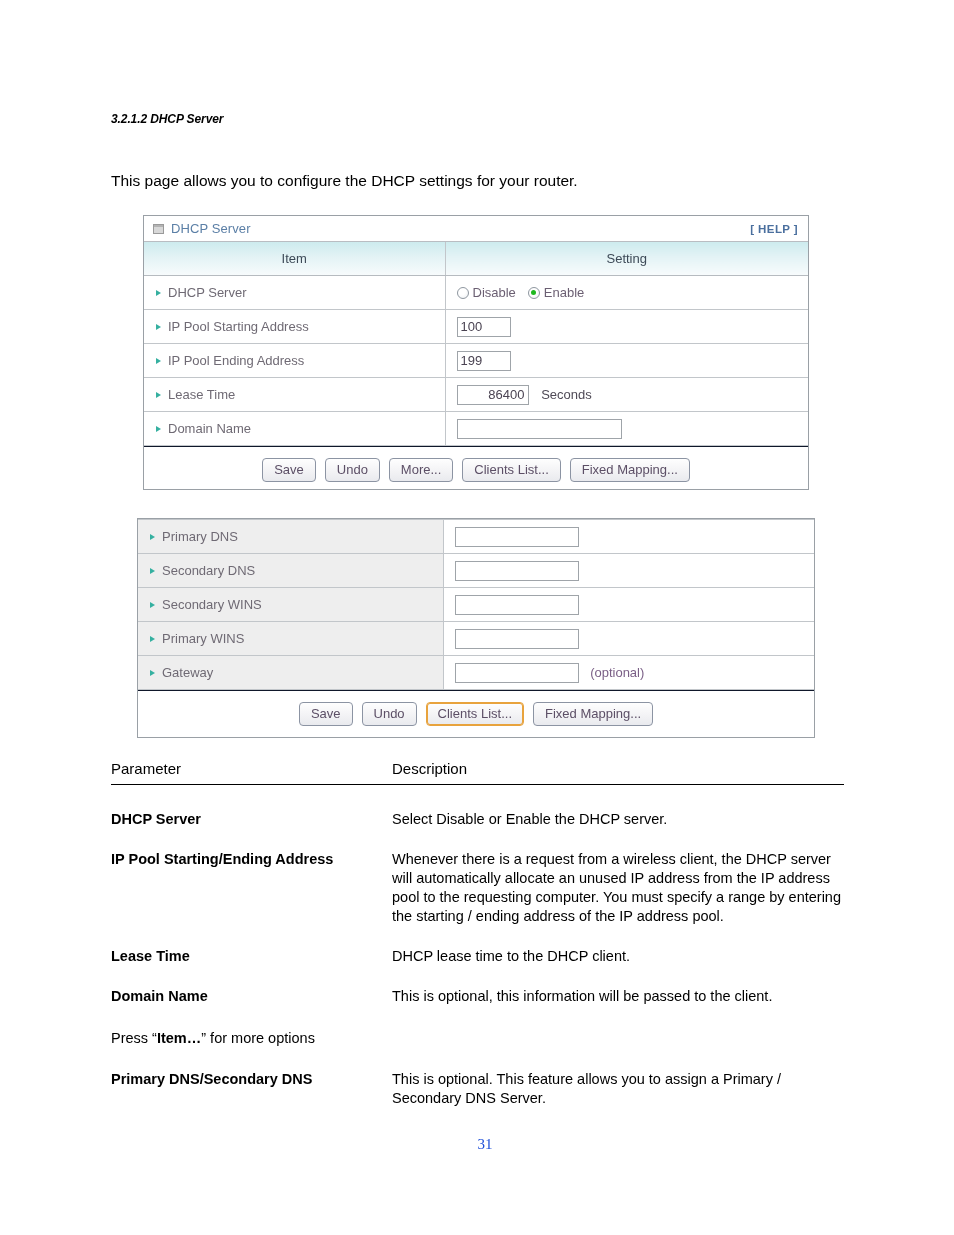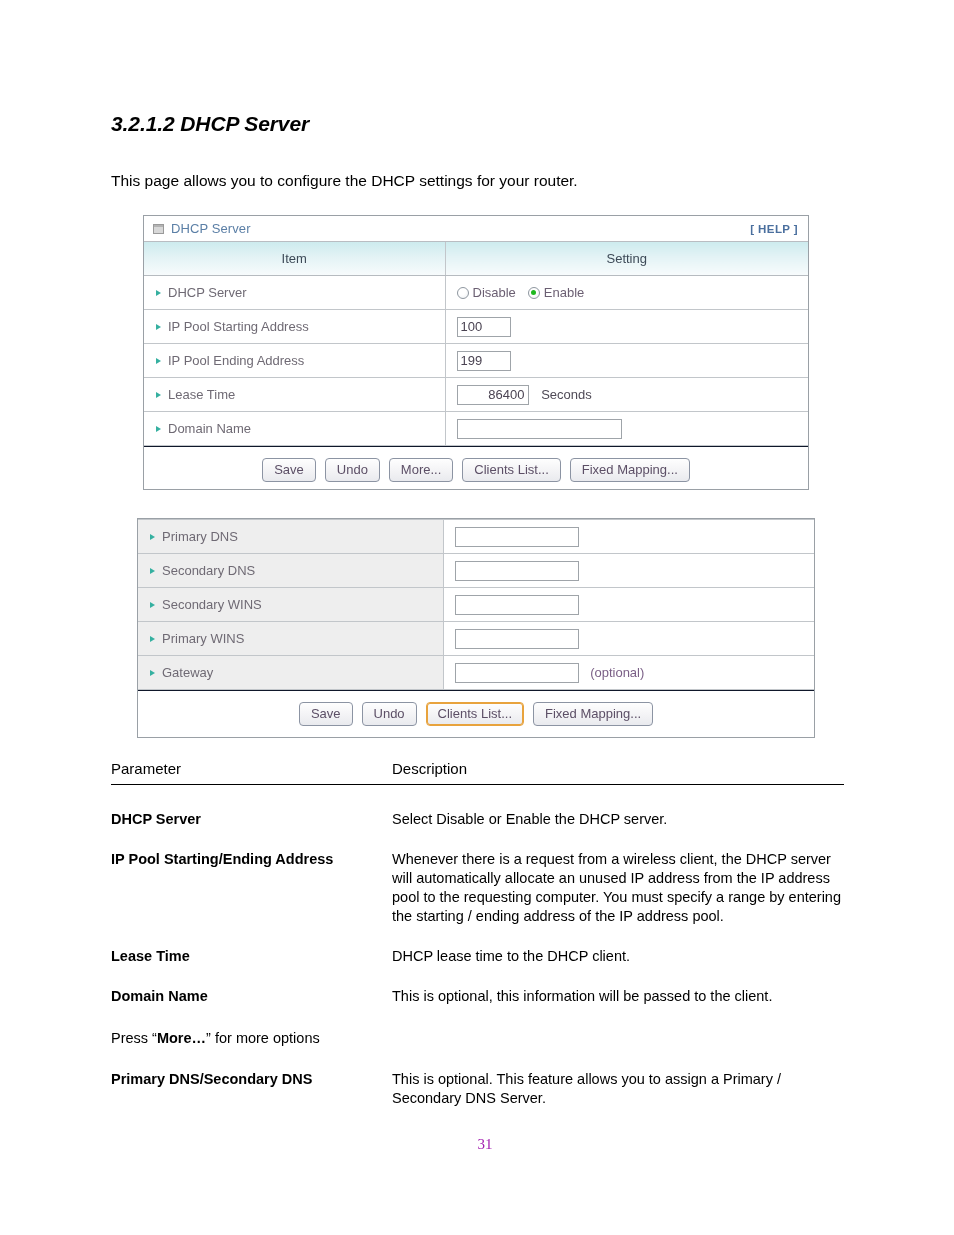--- a/index.html
+++ b/index.html
@@ -22,21 +22,21 @@
     left: 0; top: 0;
     width: 954px;
     height: 1235px;
   }
 
   
   .doc-heading {
     position: absolute;
     left: 111px;
     top: 112px;
-    font-size: 21px;
+    font-size: 12px;
     font-weight: bold;
     font-style: italic;
     letter-spacing: -0.1px;
     color: #000;
   }
   .doc-intro {
     position: absolute;
     left: 111px;
     top: 172px;
     font-size: 15.5px;
@@ -288,21 +288,21 @@
   }
   .desc-note b { font-weight: bold; }
 
   .page-number {
     position: absolute;
     left: 16px; right: 0;
     top: 1136px;
     text-align: center;
     font-family: "Liberation Serif", serif;
     font-size: 15px;
-    color: #a21caf;
+    color: #1d4ed8;
   }
 </style>
 </head>
 <body>
 
 <div class="page">
 
   <div class="doc-heading">3.2.1.2 DHCP Server</div>
   <div class="doc-intro">This page allows you to configure the DHCP settings for your router.</div>
 
@@ -472,21 +472,21 @@
     <div class="desc-row">
       <div class="c1">Lease Time</div>
       <div class="c2">DHCP lease time to the DHCP client.</div>
     </div>
 
     <div class="desc-row">
       <div class="c1">Domain Name</div>
       <div class="c2">This is optional, this information will be passed to the client.</div>
     </div>
 
-    <div class="desc-note"><span>Press “</span><b>More…</b><span>” for more options</span></div>
+    <div class="desc-note"><span>Press “</span><b>Item…</b><span>” for more options</span></div>
 
     <div class="desc-row" style="margin-top:24px">
       <div class="c1">Primary DNS/Secondary DNS</div>
       <div class="c2">This is optional. This feature allows you to assign a Primary / Secondary DNS Server.</div>
     </div>
   </div>
 
   <div class="page-number">31</div>
 
 </div>

